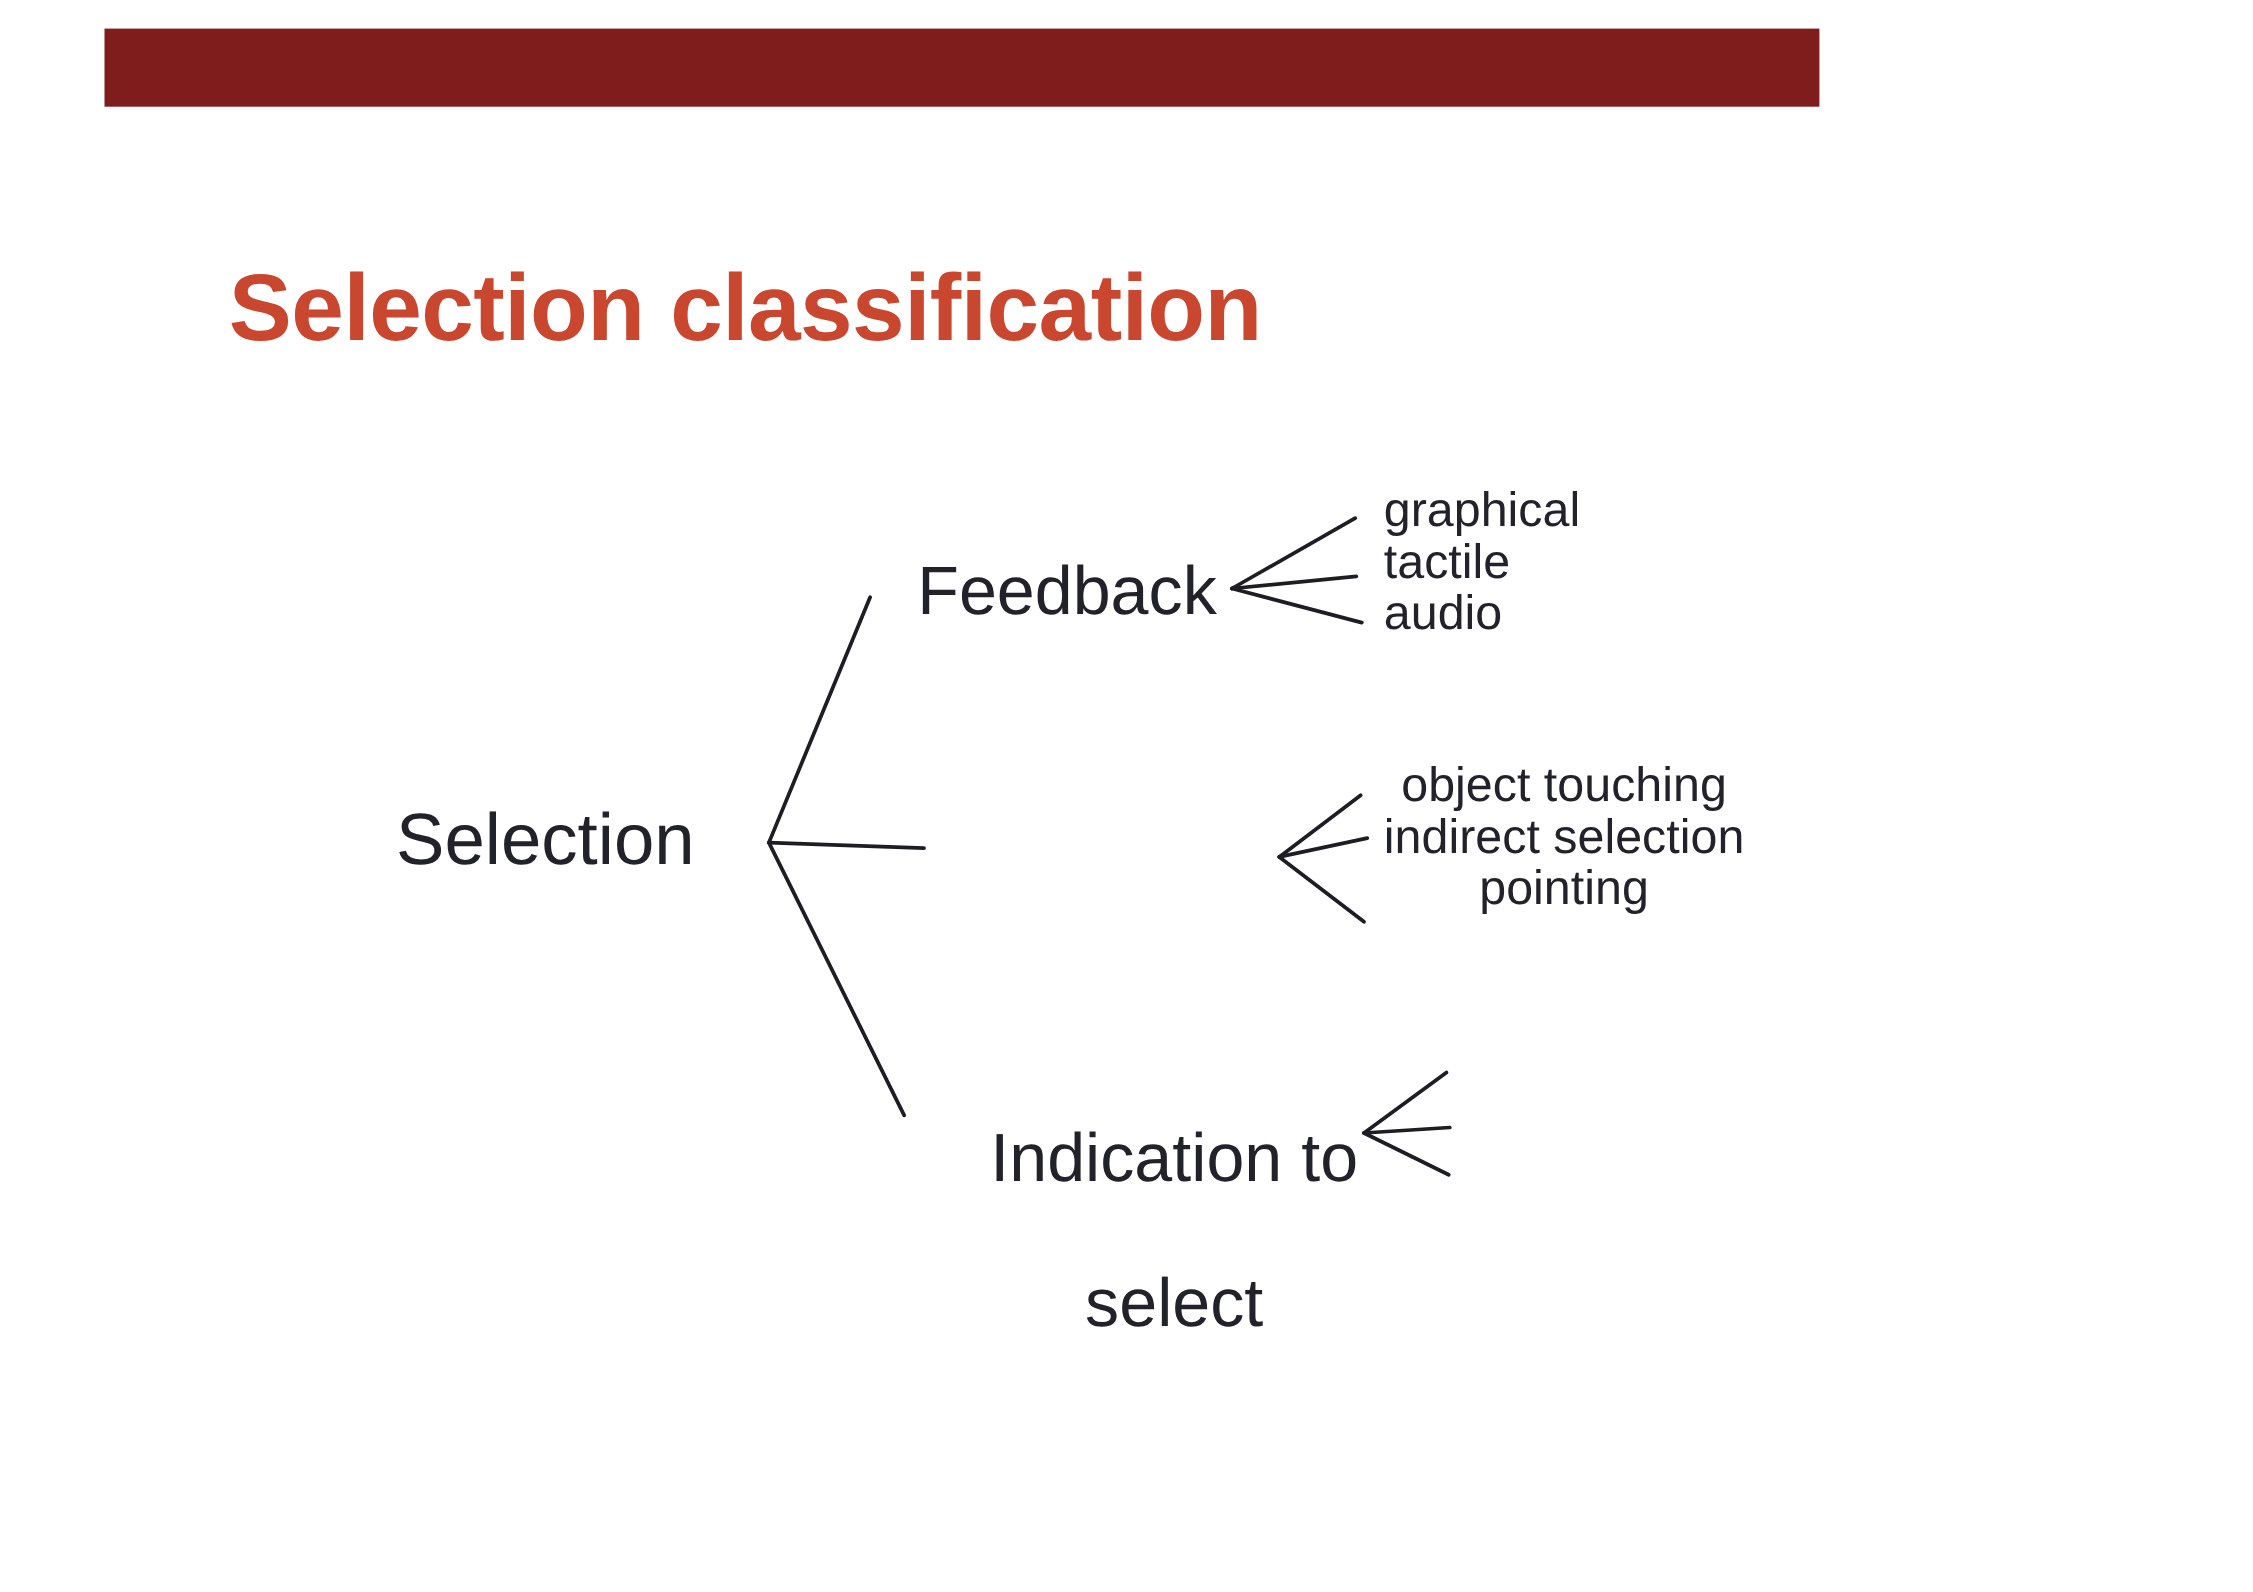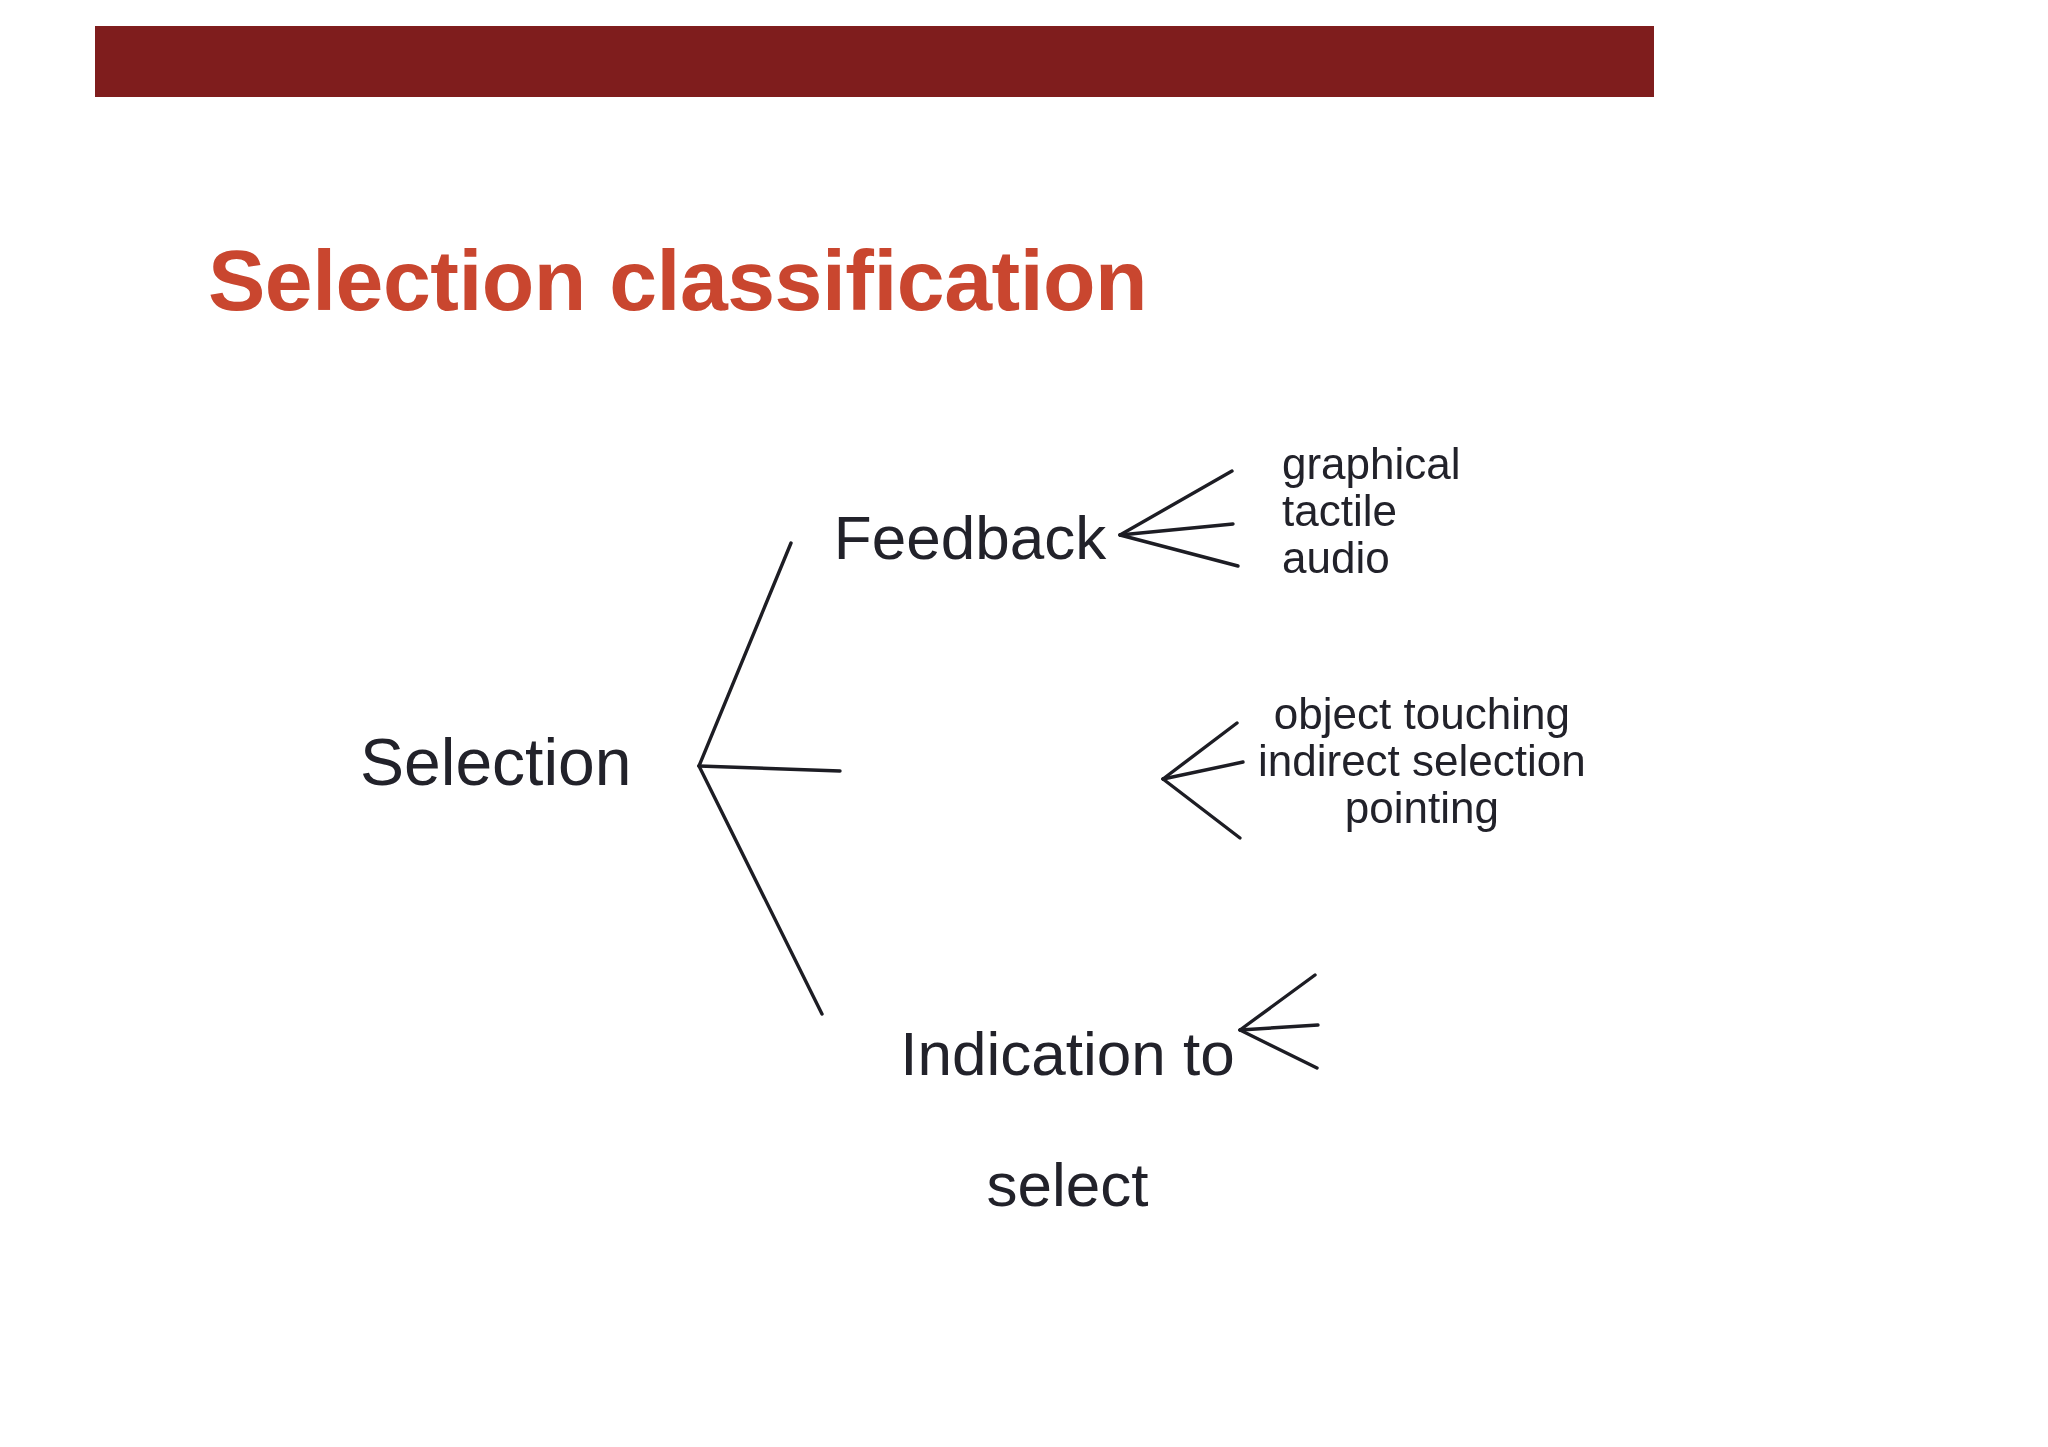--- a/index.html
+++ b/index.html
@@ -111,21 +111,20 @@
     font-size: 44px;
     line-height: 1.07;
   }
   .leaf-item {
     display: block;
     white-space: pre;
   }
   #leaves-feedback {
     left: 1258px;
     top: 440px;
-    margin-left: 24px;
   }
   #leaves-object-indication {
     left: 1258px;
     top: 690px;
     text-align: center;
   }
   #leaves-indication-to-select {
     left: 1345px;
     top: 950px;
   }

